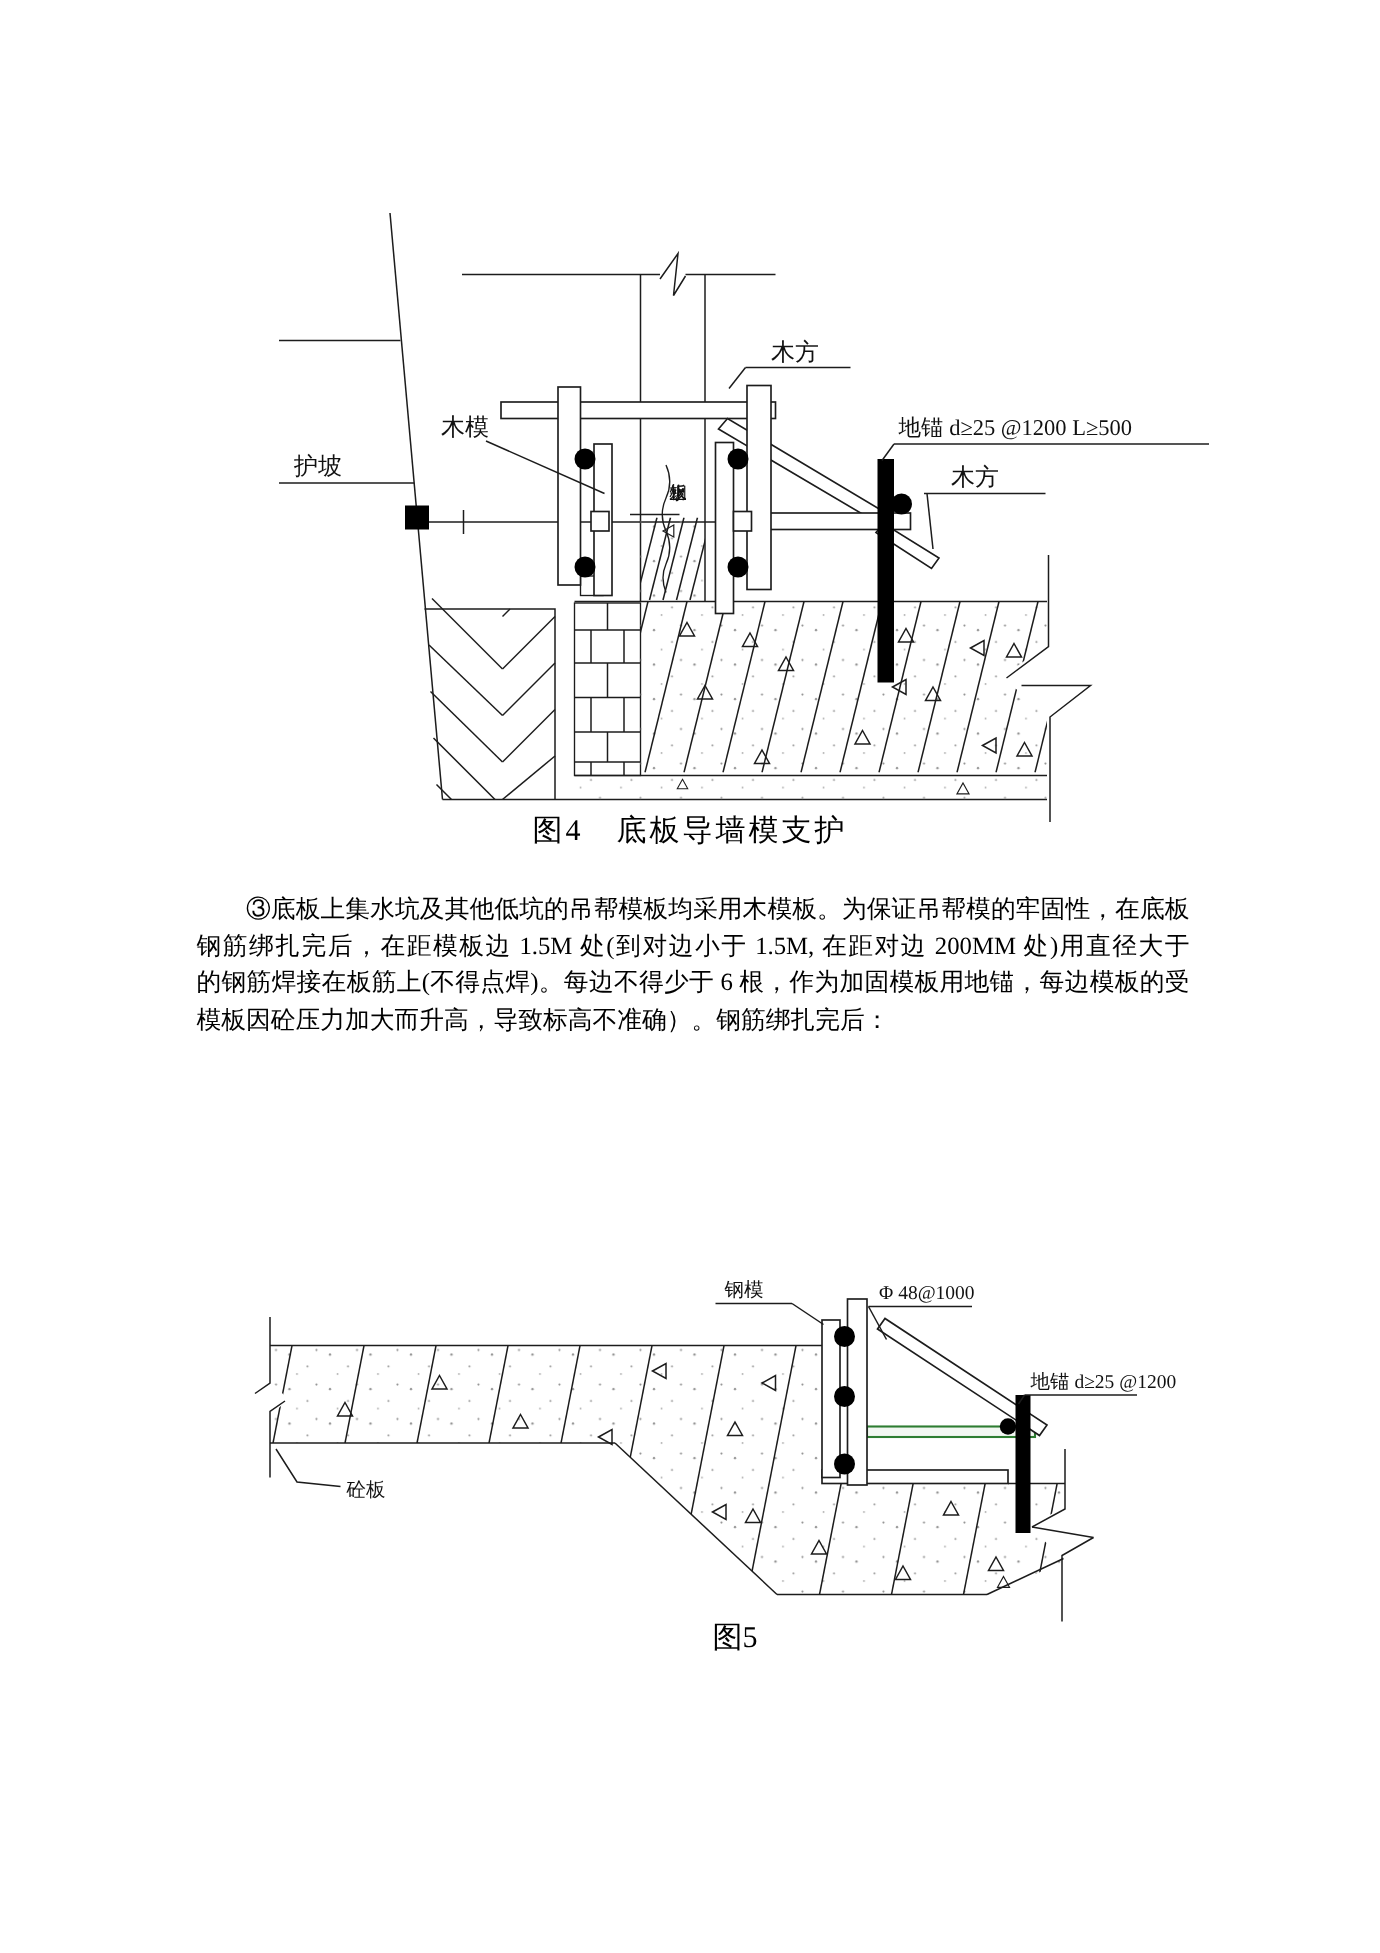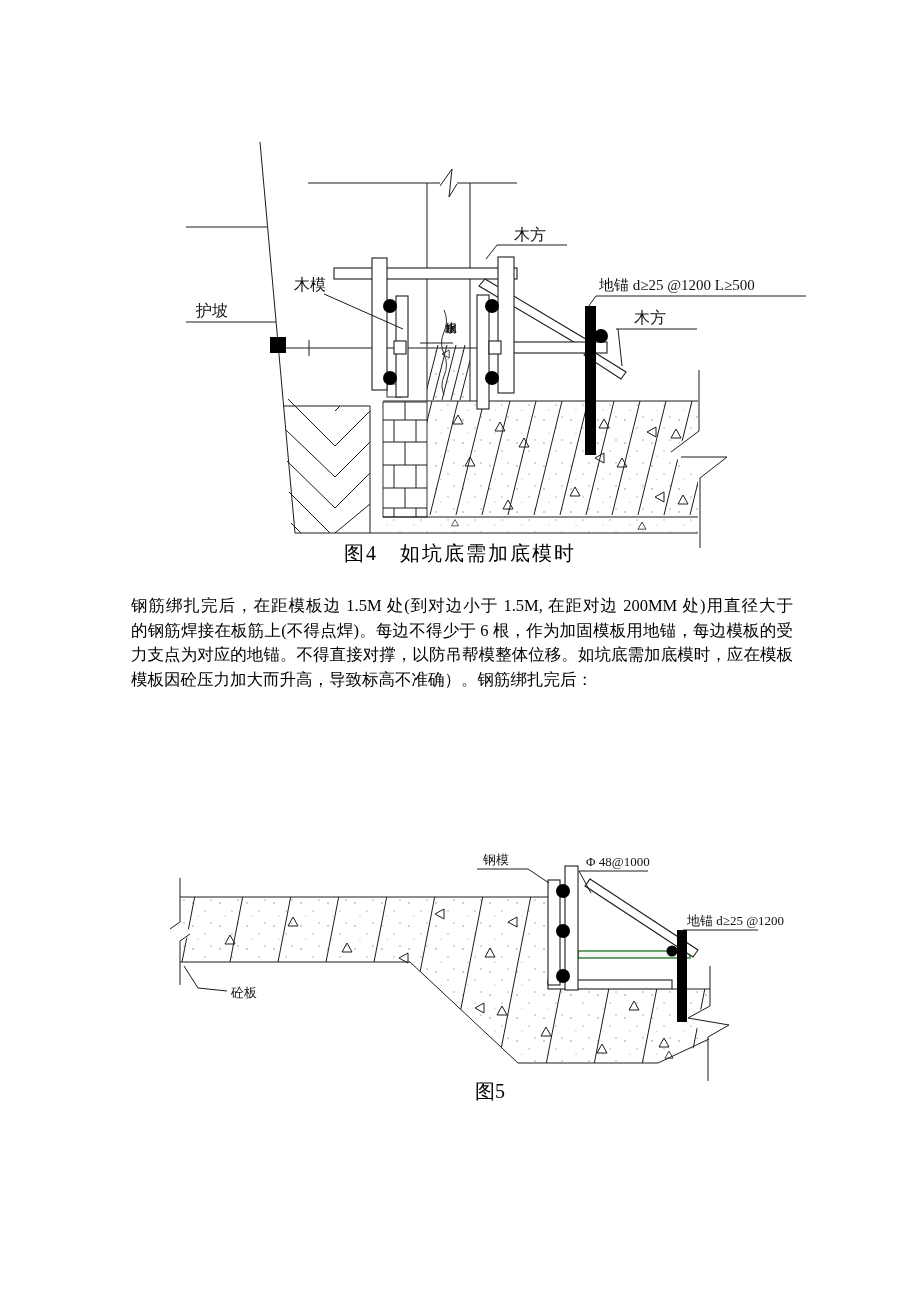--- a/index.html
+++ b/index.html
@@ -191,26 +191,26 @@
       <text x="599" y="290" class="lbl15">地锚 d≥25 @1200 L≥500</text>
       <line x1="596" y1="296" x2="806" y2="296"></line>
       <line x1="596" y1="296" x2="588" y2="307"></line>
       <text x="634" y="323" class="lbl">木方</text>
       <line x1="616" y1="329" x2="697" y2="329"></line>
       <line x1="618" y1="329" x2="622" y2="366"></line>
       <text x="451" y="313" class="vlbl">止水钢板</text>
     </g>
   </svg>
 
-  <div class="cap4">图4　如坑底需加底模时</div>
+  <div class="cap4">图4　底板导墙模支护</div>
 
   <div class="para">
+    <div class="ln j first">③底板上集水坑及其他低坑的吊帮模板均采用木模板。为保证吊帮模的牢固性，在底板</div>
     <div class="ln j">钢筋绑扎完后，在距模板边 1.5M 处(到对边小于 1.5M, 在距对边 200MM 处)用直径大于 25MM</div>
     <div class="ln j">的钢筋焊接在板筋上(不得点焊)。每边不得少于 6 根，作为加固模板用地锚，每边模板的受</div>
-    <div class="ln j">力支点为对应的地锚。不得直接对撑，以防吊帮模整体位移。如坑底需加底模时，应在模板</div>
     <div class="ln">模板因砼压力加大而升高，导致标高不准确）。钢筋绑扎完后：</div>
   </div>
 
   <svg style="top:840px" width="920" height="262" viewBox="0 840 920 262">
     <defs>
       <clipPath id="clipA5">
           <polygon points="180,897 548,897 548,1063 518,1063 410,962 180,962"></polygon>
         </clipPath>
       <clipPath id="clipB5">
           <polygon points="548,989 710,989 710,1041 658,1063 548,1063"></polygon>

